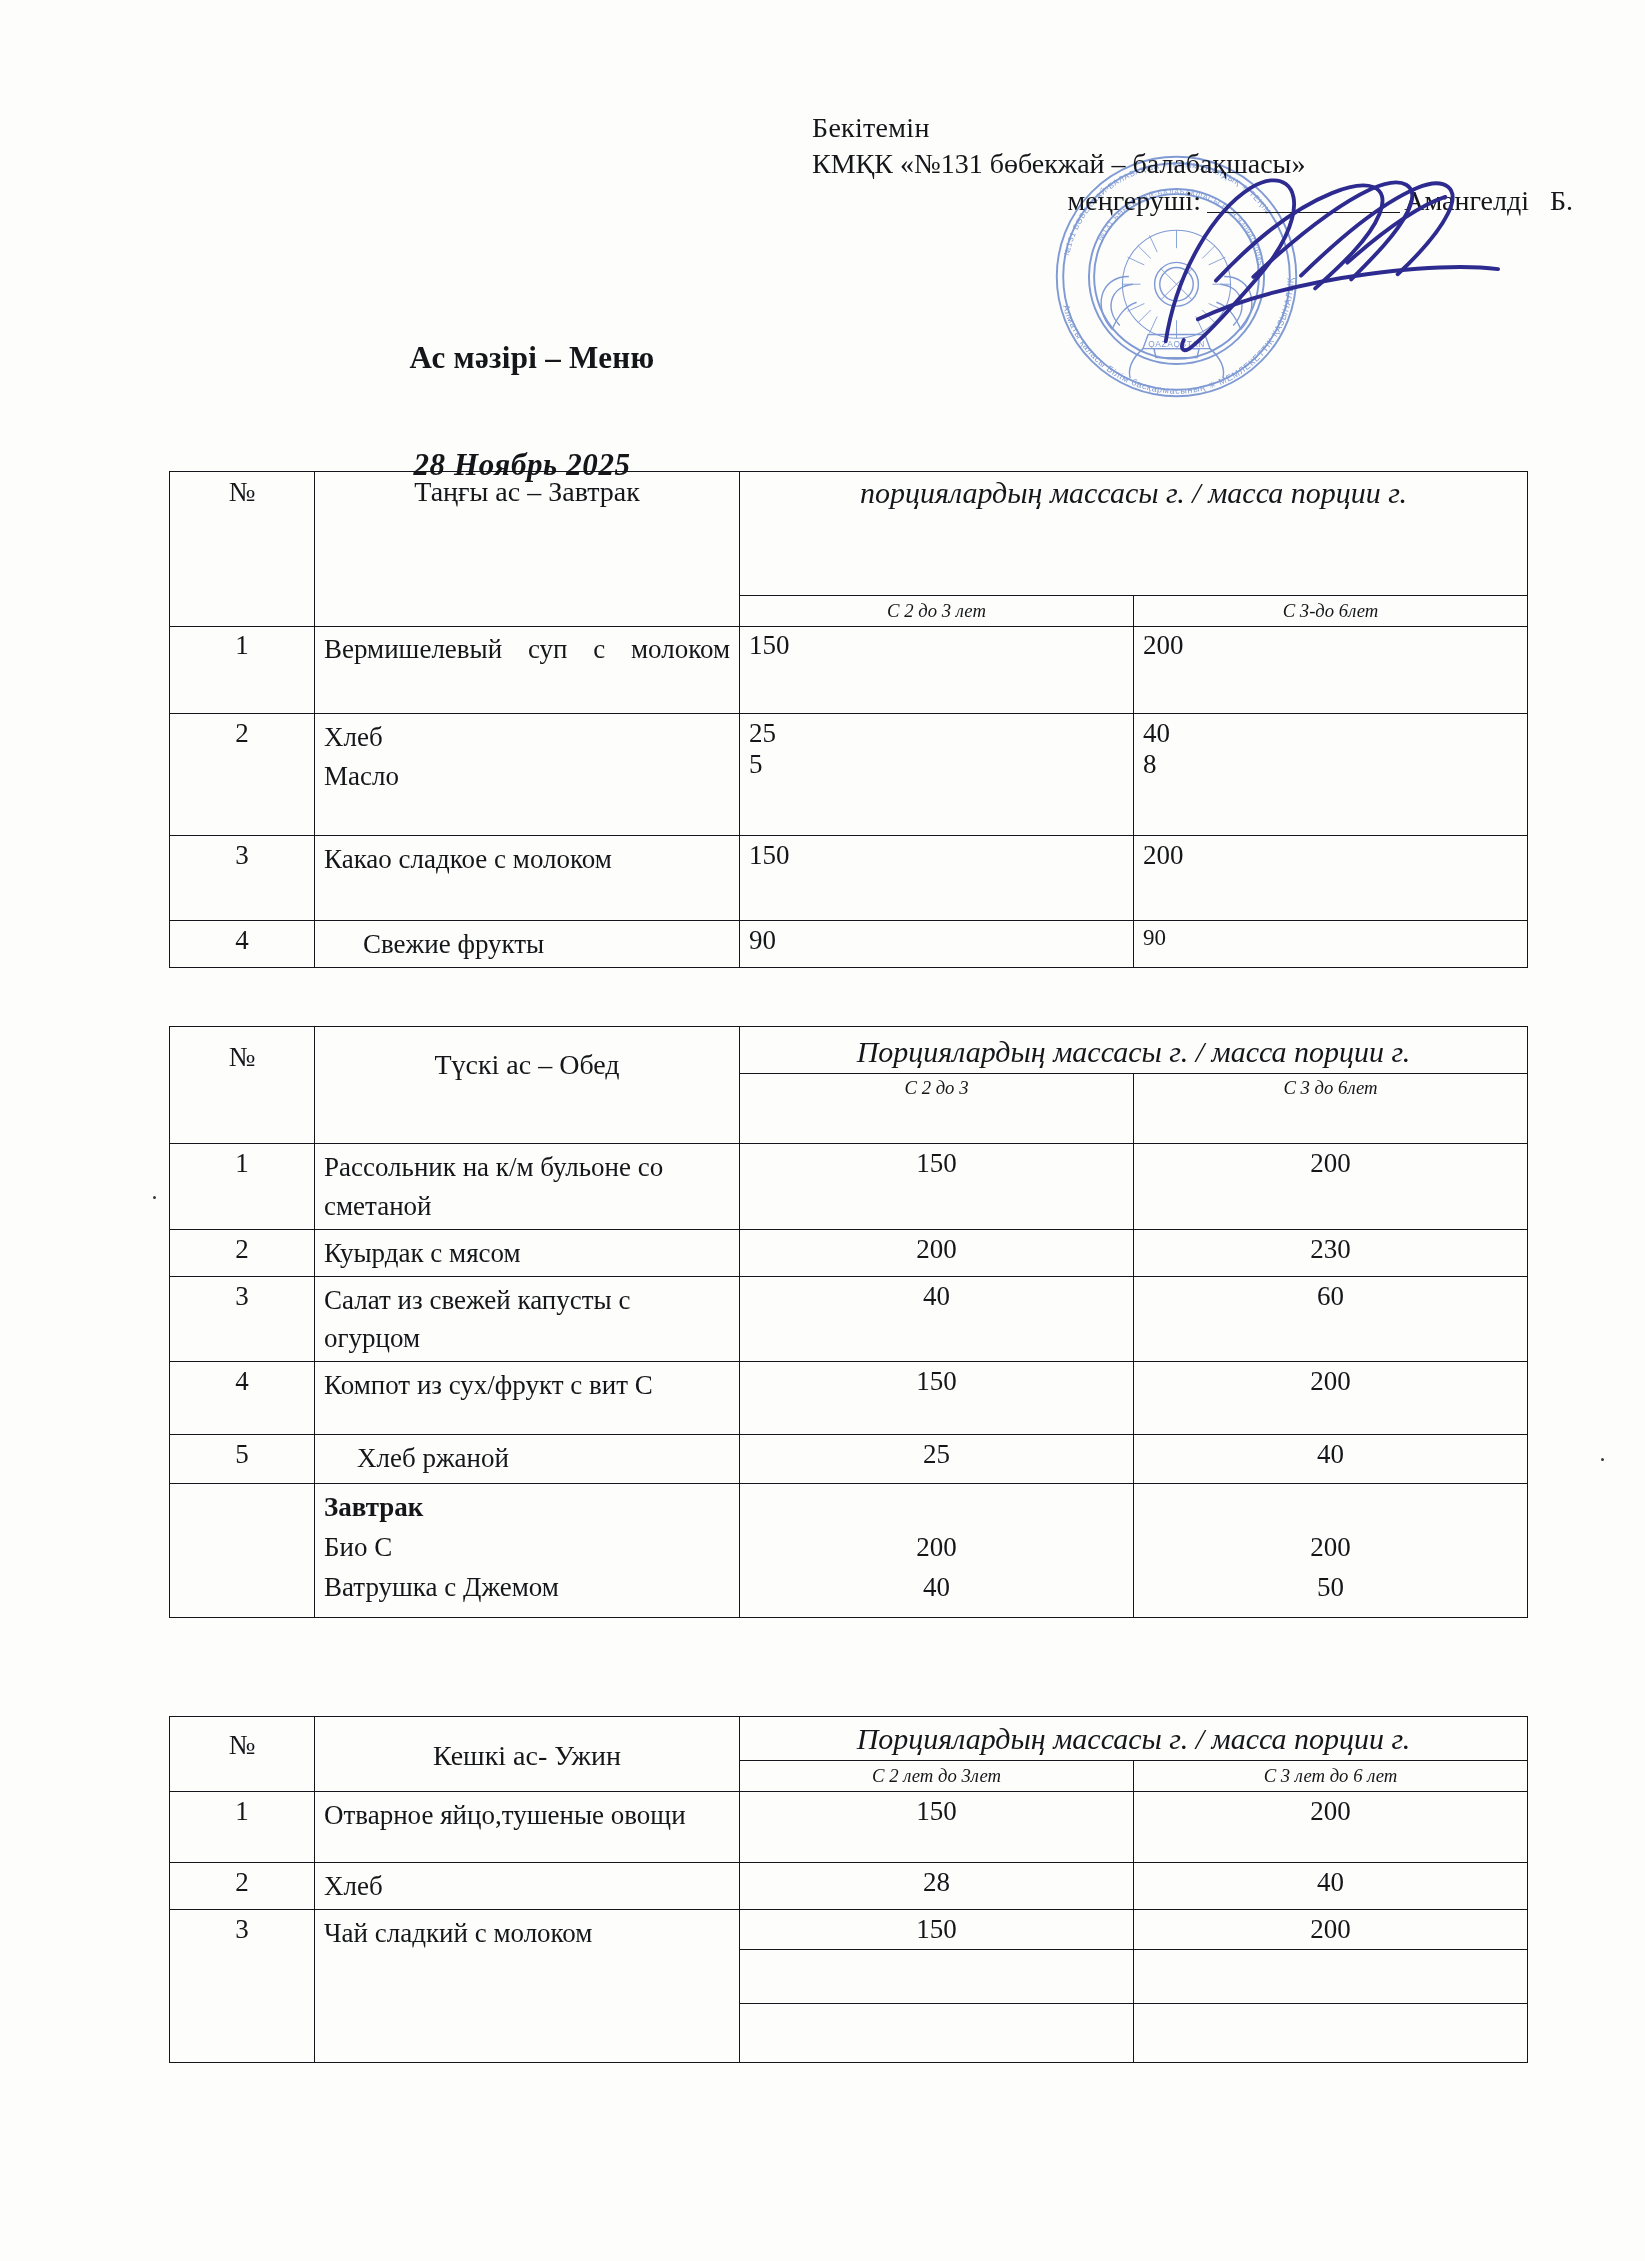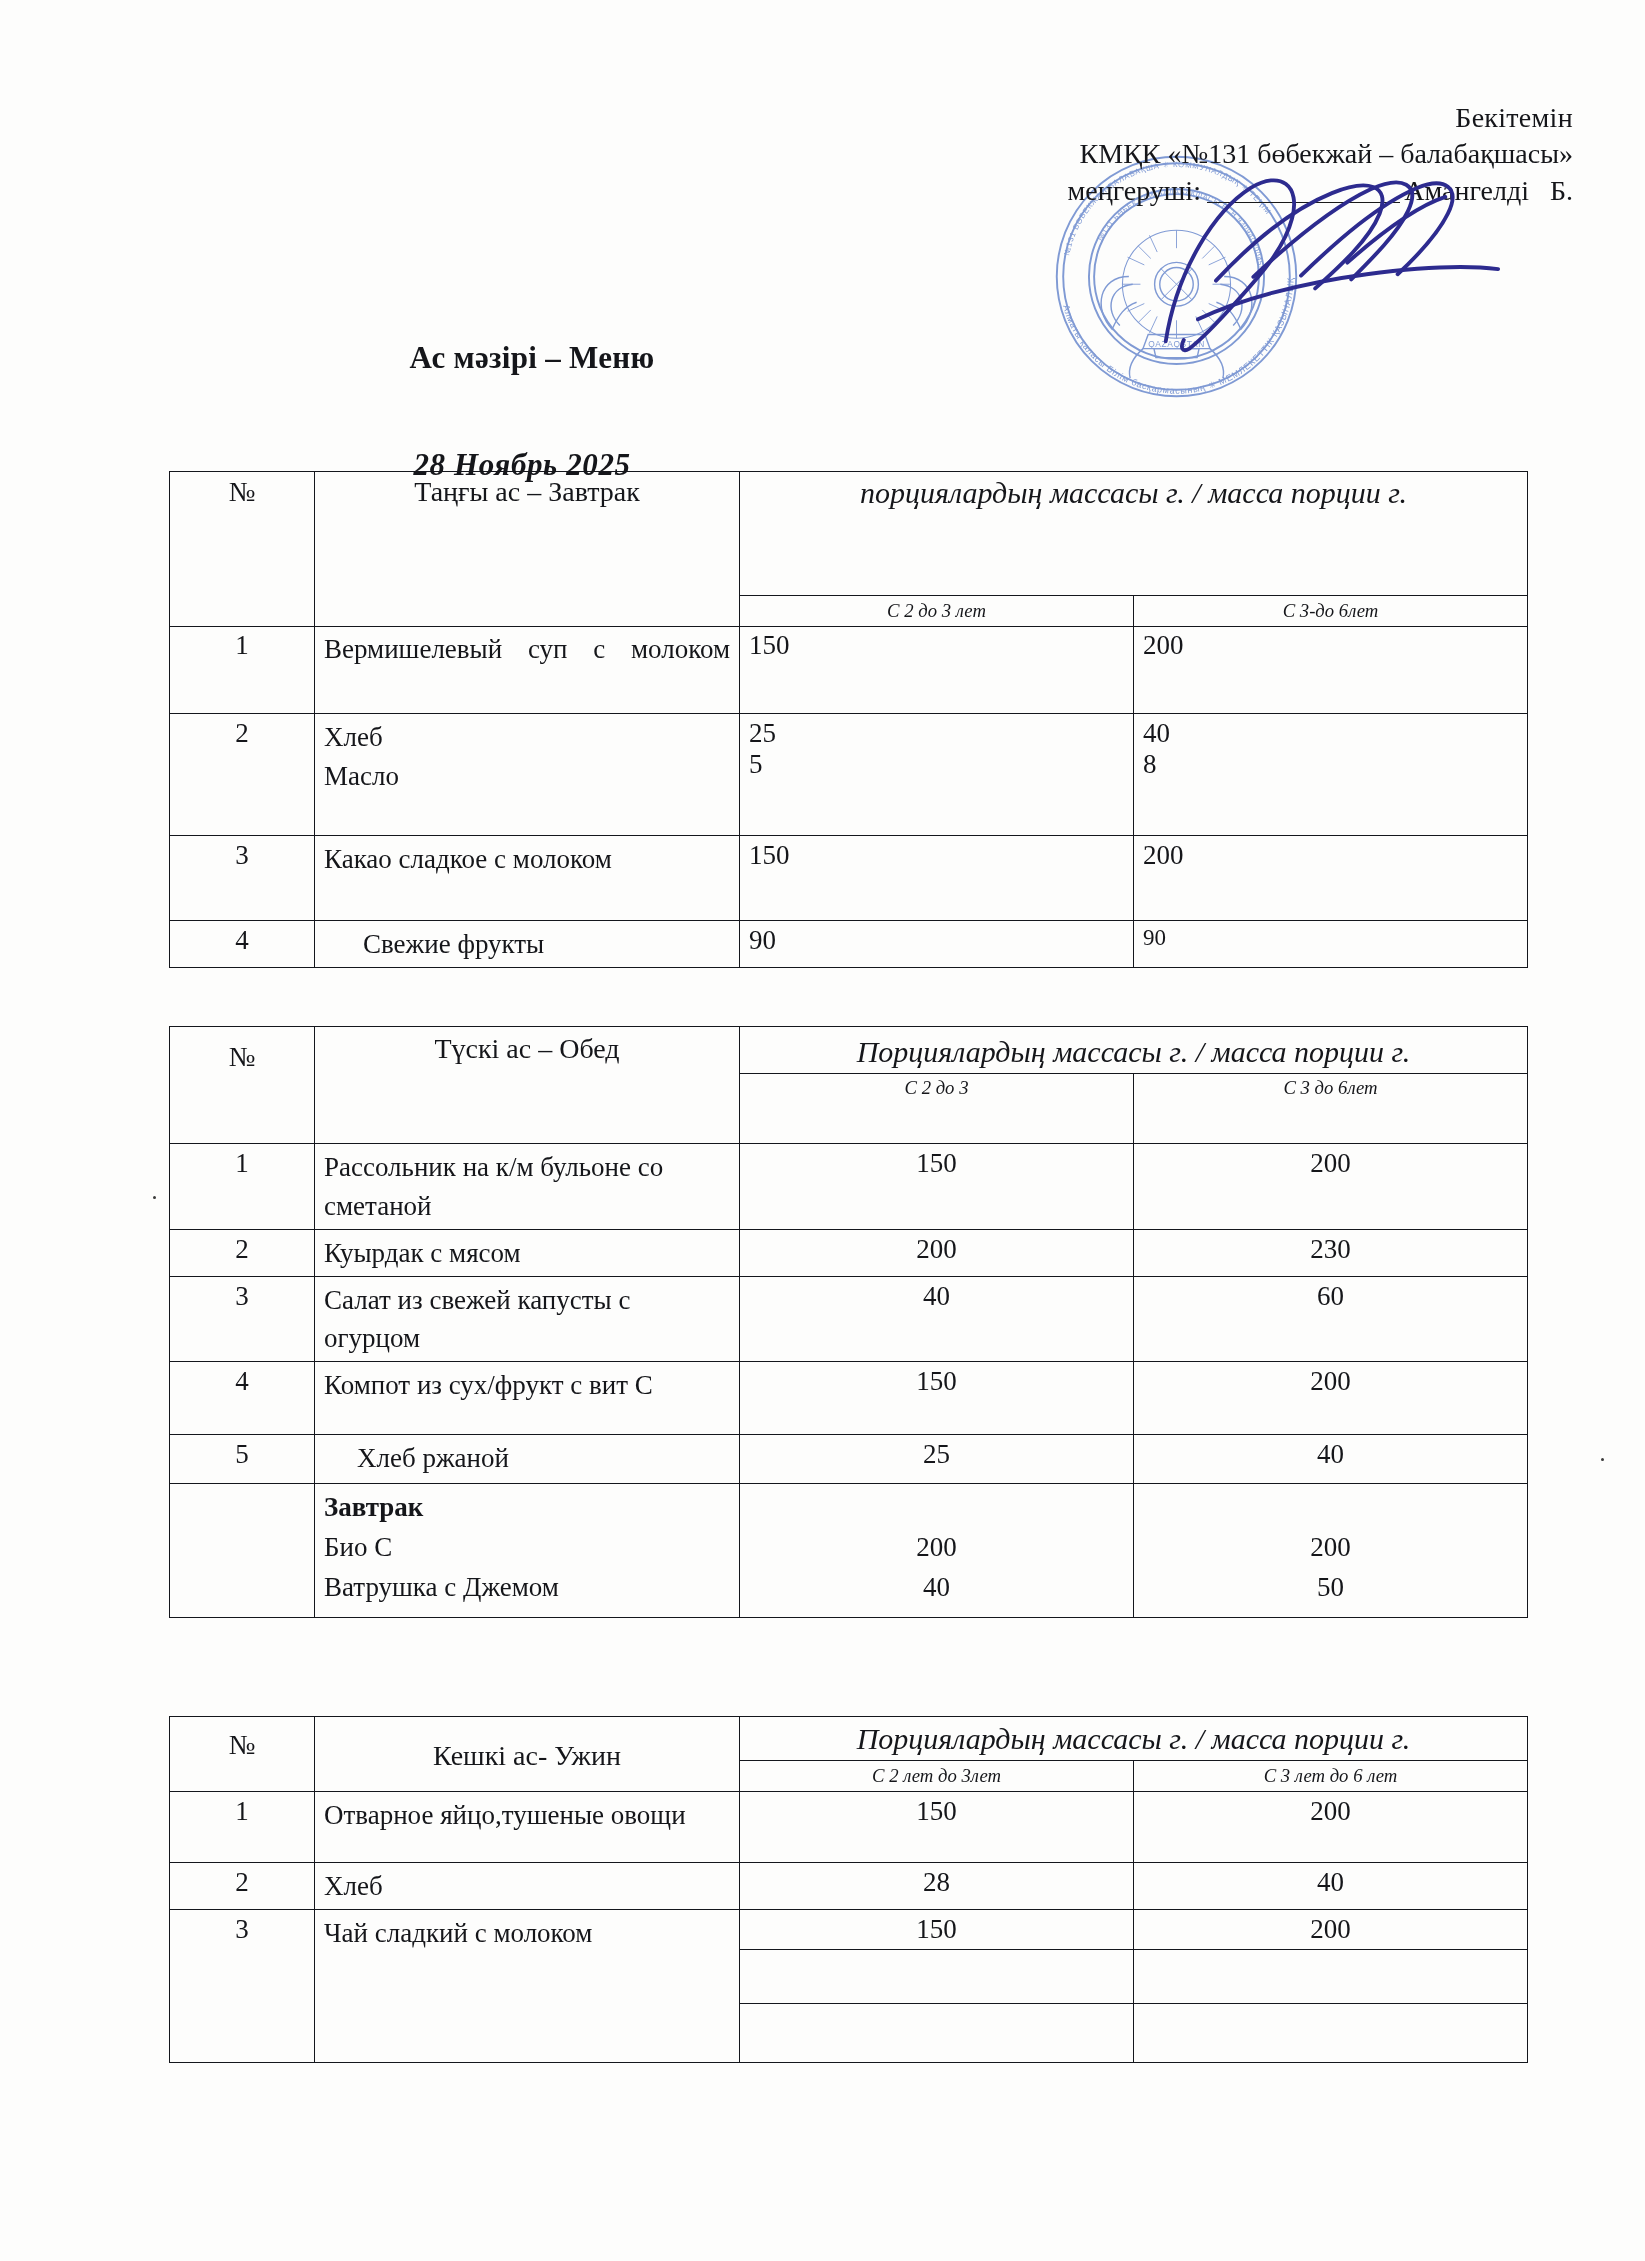--- a/index.html
+++ b/index.html
@@ -15,24 +15,24 @@
     position: relative;
     width: 1645px;
     height: 2261px;
     background: #fdfdfc;
     overflow: hidden;
   }
 
   
   .header-block {
     position: absolute;
-    top: 100px;
+    top: 110px;
     right: 72px;
     width: 761px;
-    text-align: right;
+    text-align: left;
     font-size: 28px;
     line-height: 1.30;
     z-index: 4;
   }
   .header-line { white-space: pre; }
   .header-line.l1 { letter-spacing: 0.3px; }
   .sig-row {
     display: flex;
     justify-content: flex-end;
     align-items: flex-end;
@@ -277,21 +277,21 @@
       <td class="num-left">90</td>
       <td class="num-left" style="font-size:23px;">90</td>
     </tr>
   </tbody>
     </table>
 
   <table class="menu-table" style="left:169px; top:1026px; width:1359px;">
     <tbody>
         <tr>
       <td class="hdr-main c-no" rowspan="2" style="padding-top:14px;">№</td>
-      <td class="hdr-main c-dish" rowspan="2" style="padding-top:6px;">Түскі  ас – Обед</td>
+      <td class="hdr-main c-dish" rowspan="2" style="padding-top:22px;">Түскі  ас – Обед</td>
       <td class="hdr-span" colspan="2" style="height:34px; padding-top:7.7px;">Порциялардың массасы г. / масса порции г.</td>
     </tr>
     <tr>
       <td class="hdr-age c-val" style="height:62px; vertical-align:top;">С 2 до 3</td>
       <td class="hdr-age c-val2" style="height:62px; vertical-align:top;">С 3 до 6лет</td>
     </tr>
     <tr>
       <td class="idx">1</td>
       <td class="dish" style="height:64px;">Рассольник на к/м бульоне со сметаной</td>
       <td class="num-ctr">150</td>

